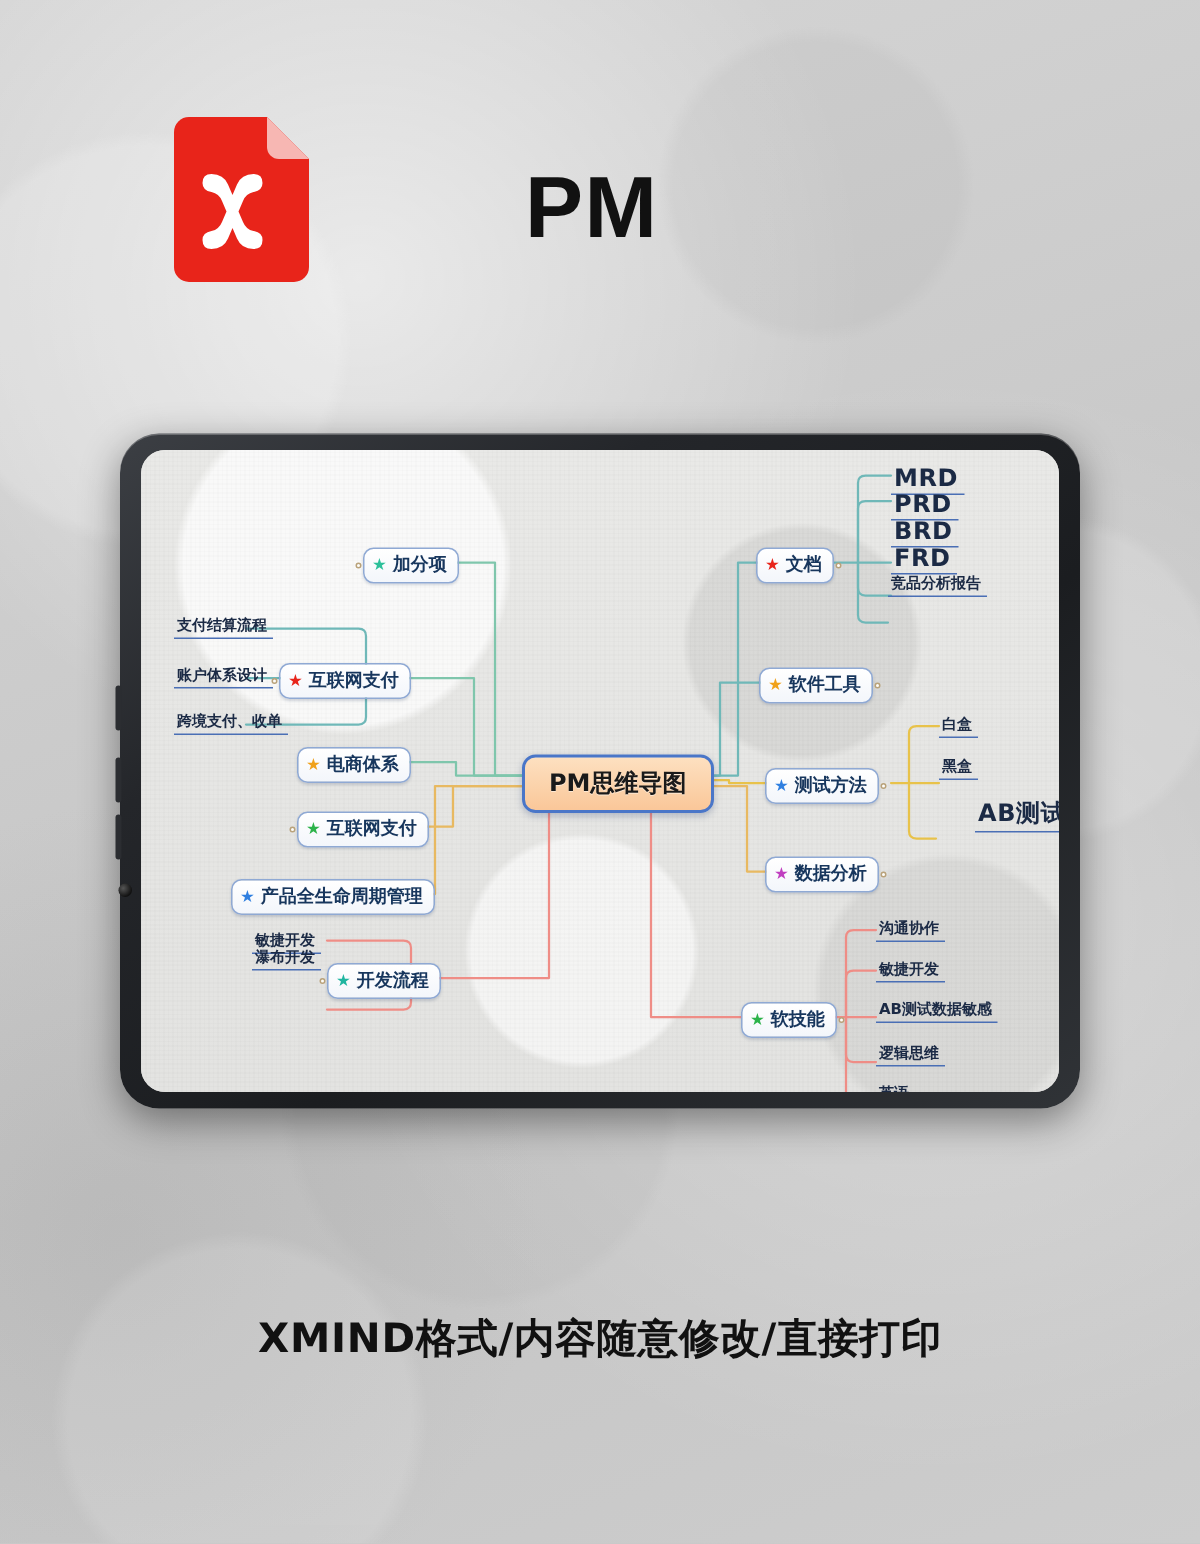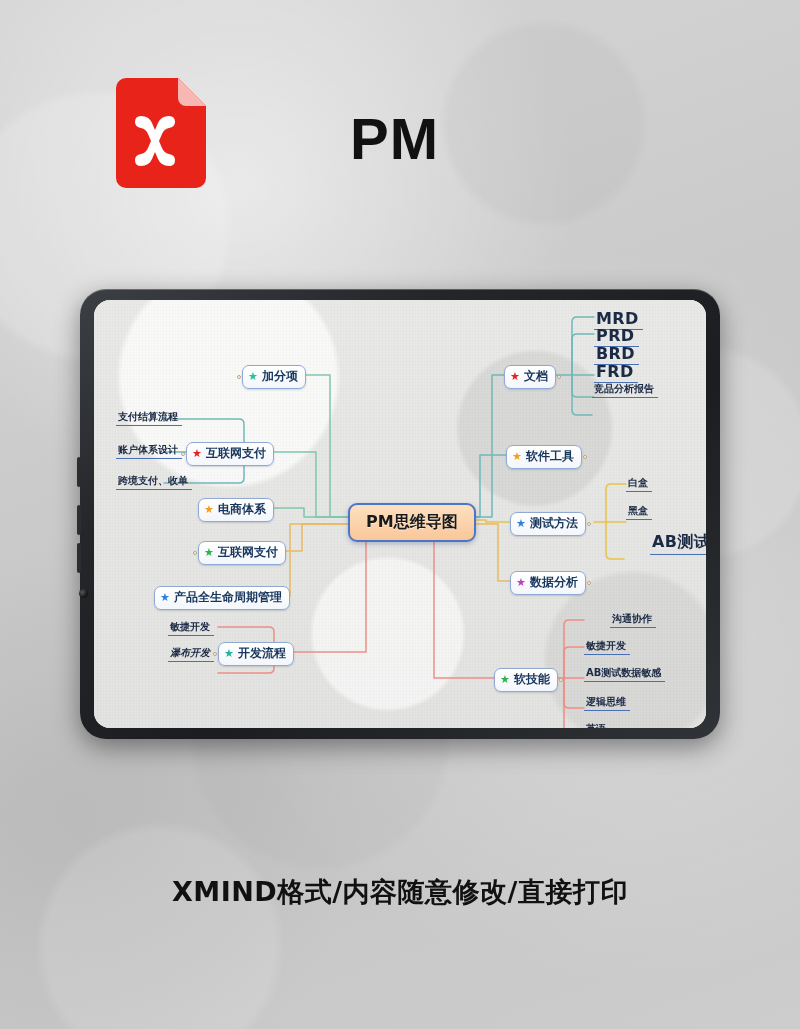--- a/index.html
+++ b/index.html
@@ -244,21 +244,21 @@
       <span class="star" style="color:#2f7fe0">★</span>
       <span>产品全生命周期管理</span>
     </div>
 
     <div class="node lvl1" style="left:124px; top:342px;">
       <span class="star" style="color:#1fb5a0">★</span>
       <span>开发流程</span>
       <span class="dot" style="left:-6px; top:9px;"></span>
     </div>
     <div class="node lvl2" style="left:74px; top:320px;font-family:Liberation Mono, monospace;">敏捷开发</div>
-    <div class="node lvl2" style="left:74px; top:346px;font-style:italic;">瀑布开发</div>
+    <div class="node lvl2" style="left:74px; top:331px;">瀑布开发</div>
 
     <div class="node lvl1" style="left:410px; top:65px;">
       <span class="star" style="color:#e8241a">★</span>
       <span>文档</span>
       <span class="dot" style="right:-6px; top:9px;"></span>
     </div>
     <div class="node lvl2 en" style="left:500px; top:9px;">MRD</div>
     <div class="node lvl2 en" style="left:500px; top:26px;">PRD</div>
     <div class="node lvl2 en" style="left:500px; top:44px;">BRD</div>
     <div class="node lvl2 en" style="left:500px; top:62px;">FRD</div>
@@ -283,21 +283,21 @@
       <span class="star" style="color:#c03ec0">★</span>
       <span>数据分析</span>
       <span class="dot" style="right:-6px; top:9px;"></span>
     </div>
 
     <div class="node lvl1" style="left:400px; top:368px;">
       <span class="star" style="color:#2cb34a">★</span>
       <span>软技能</span>
       <span class="dot" style="right:-6px; top:9px;"></span>
     </div>
-    <div class="node lvl2" style="left:516px; top:312px;">沟通协作</div>
+    <div class="node lvl2" style="left:490px; top:312px;">沟通协作</div>
     <div class="node lvl2" style="left:490px; top:339px;">敏捷开发</div>
     <div class="node lvl2" style="left:490px; top:366px;">AB测试数据敏感</div>
     <div class="node lvl2" style="left:490px; top:395px;text-align:right;">逻辑思维</div>
     <div class="node lvl2" style="left:490px; top:422px;">英语</div>
 
   </div>
 </div>
 
 <div id="footer">XMIND格式/内容随意修改/直接打印</div>
 

